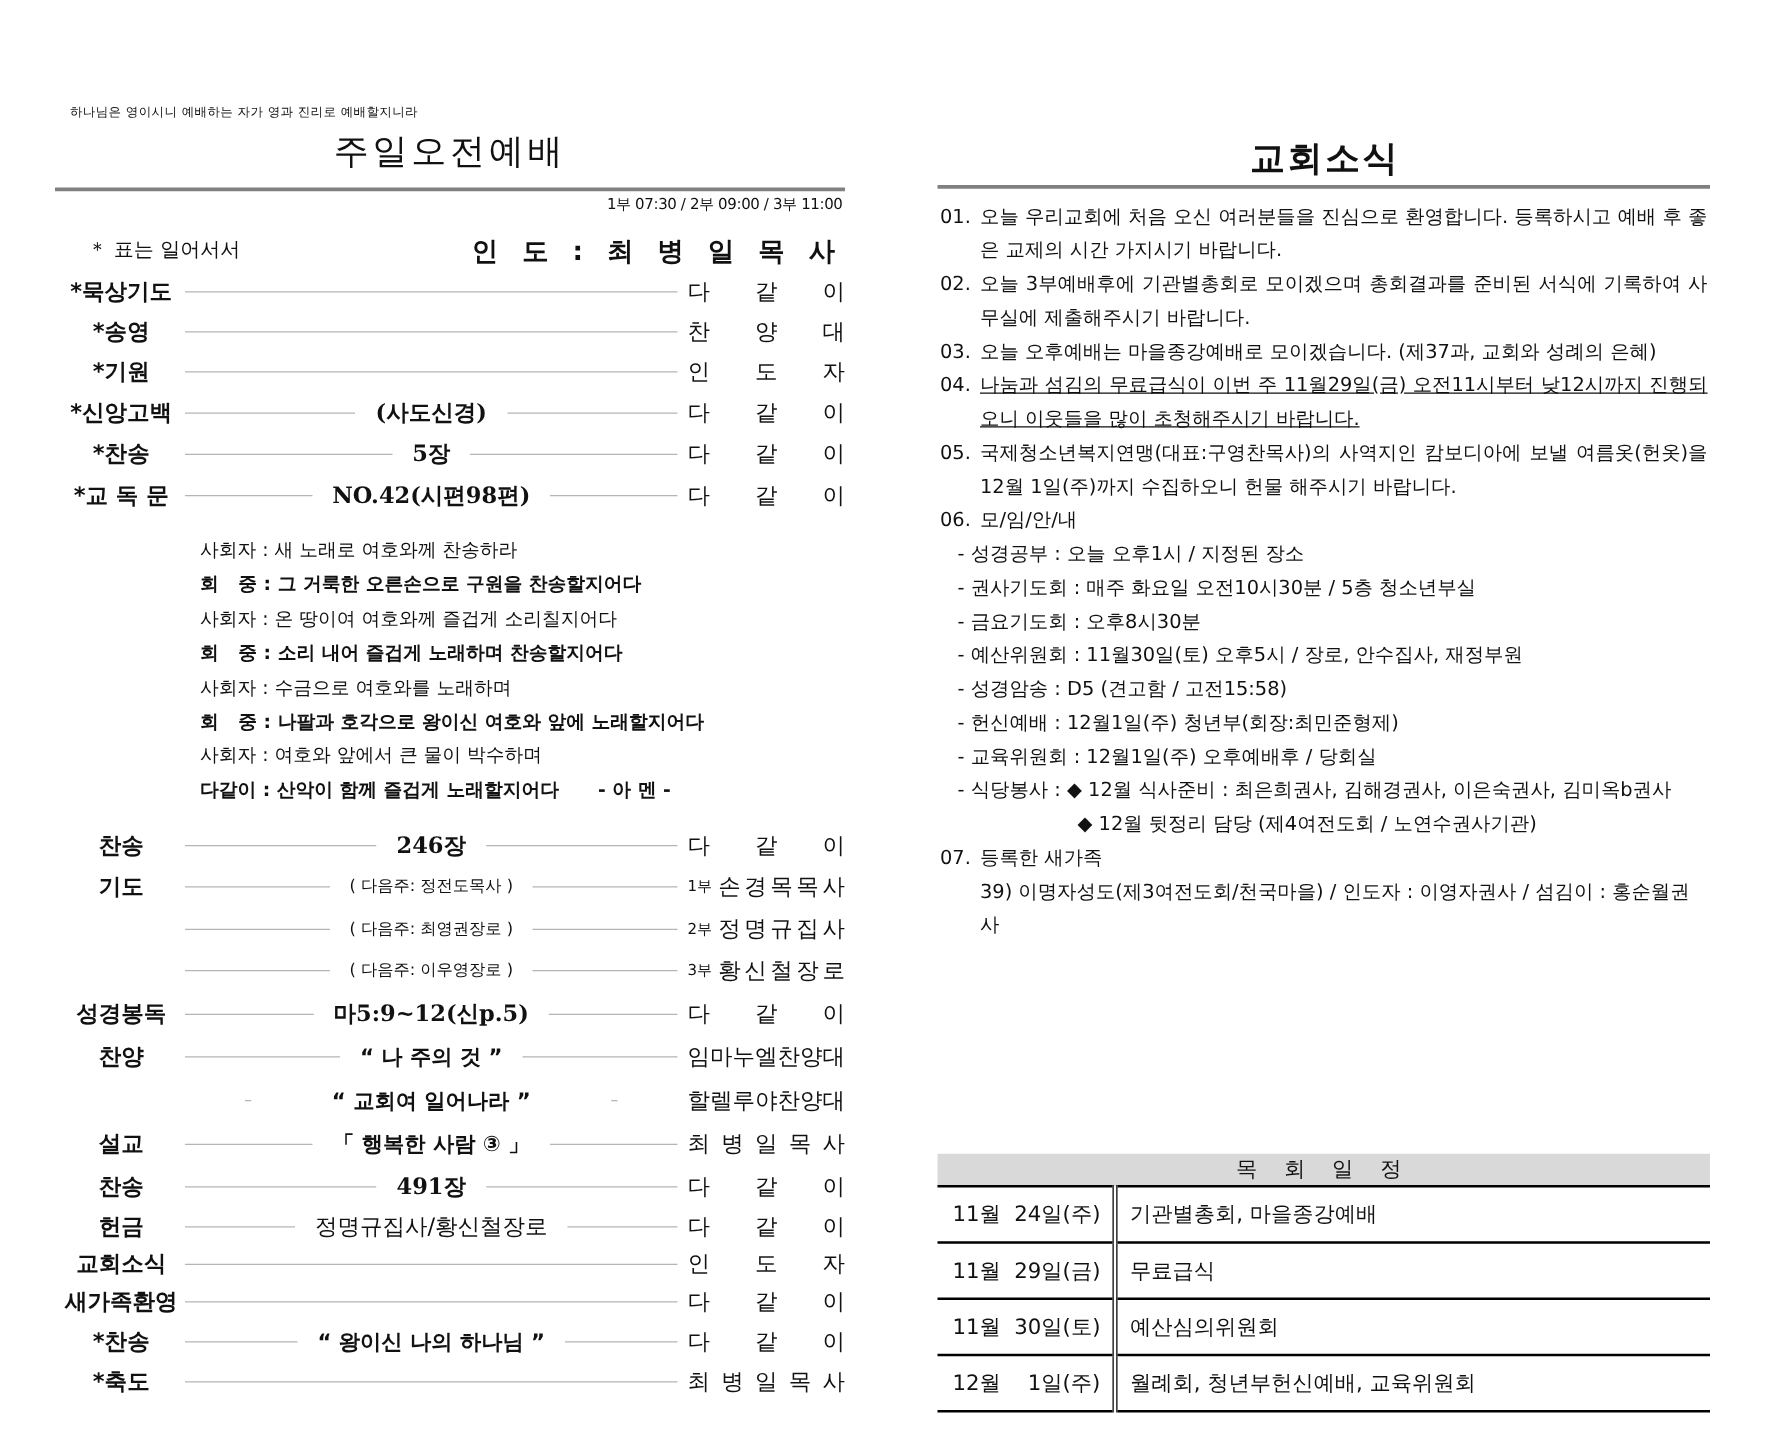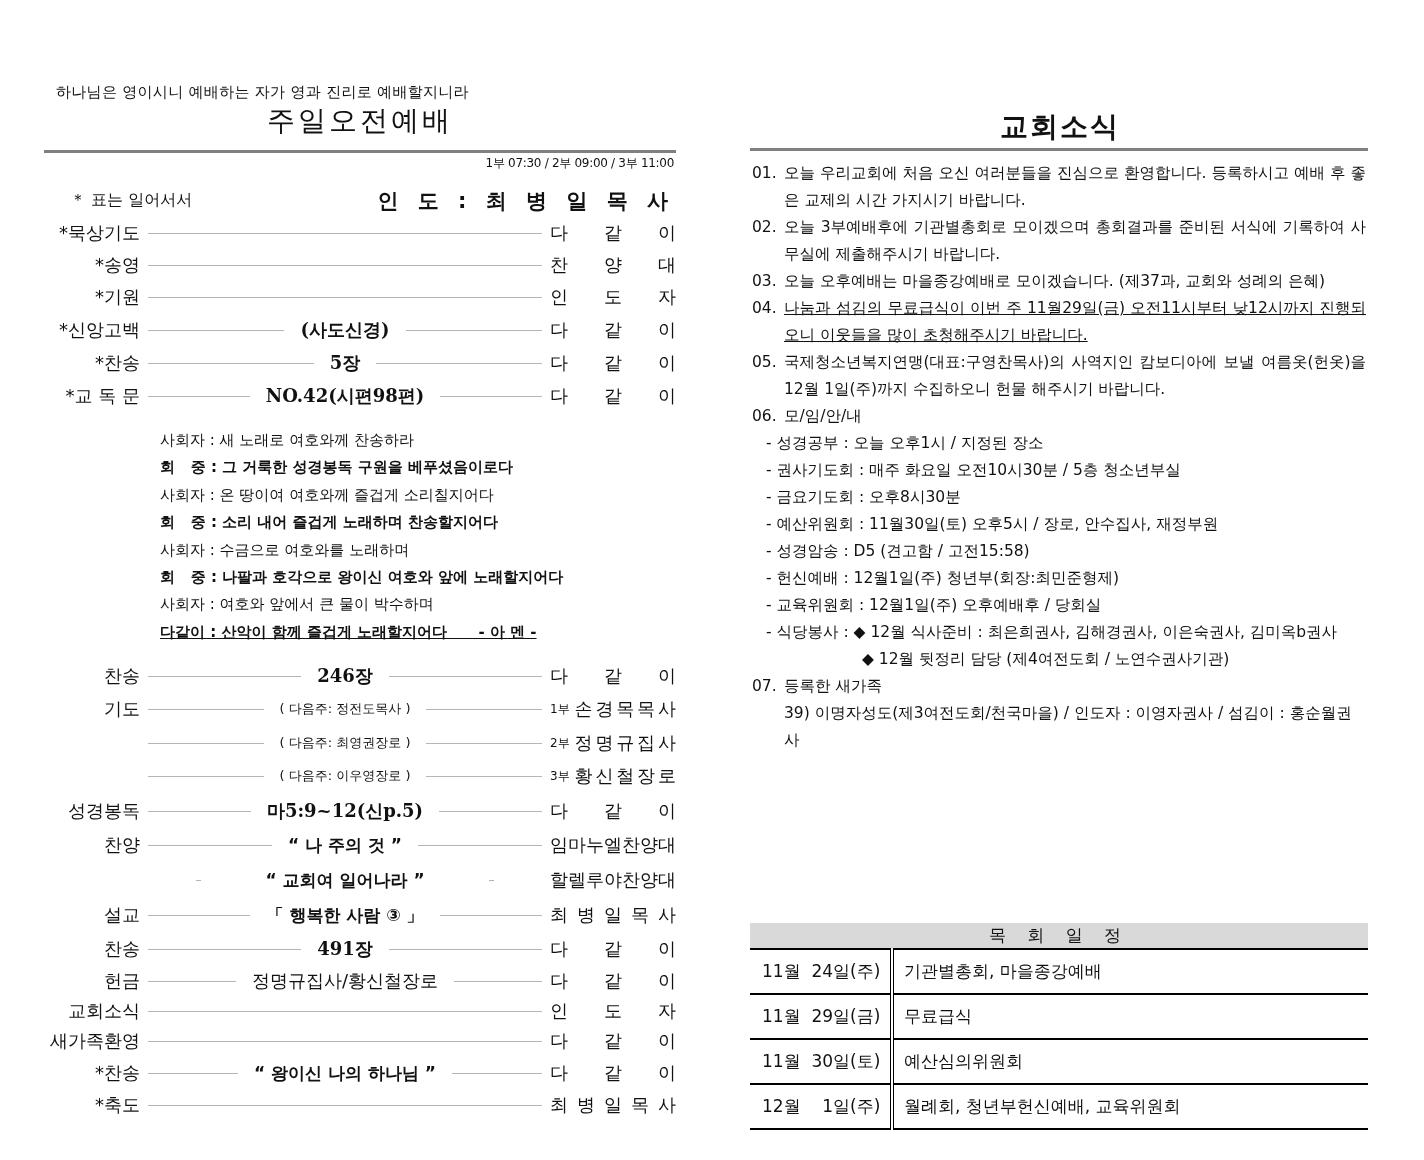--- a/index.html
+++ b/index.html
@@ -1,30 +1,30 @@
 <!DOCTYPE html>
 <html><head>
 <meta charset="utf-8">
 <style>
   html, body { margin:0; padding:0; background:#fff; }
   body { width:1424px; height:1160px; position:relative; overflow:hidden;
          font-family:"DejaVu Sans", sans-serif; color:#111; }
   .abs { position:absolute; }
-  .motto { left:56px; top:83px; font-size:15px; letter-spacing:0.3px; }
+  .motto { left:56px; top:83px; font-size:10px; letter-spacing:0.3px; }
   .ltitle { left:44px; width:632px; top:102px; text-align:center; font-size:28px; letter-spacing:3px; }
   .lrule { left:44px; top:150px; width:632px; height:3px; background:#808080; }
   .times { right:750px; top:155px; font-size:12px; letter-spacing:-0.3px;margin-left:40px; }
   .rtitle { left:750px; width:620px; top:108px; text-align:center; font-size:28px; letter-spacing:2px; font-family:"DejaVu Serif", serif; font-weight:bold; }
   .rrule { left:750px; top:148px; width:618px; height:3px; background:#808080; }
 
   .note { left:70px; top:190px; font-size:16px; }
   .leader { right:750px; top:187px; font-size:21px; font-weight:bold; letter-spacing:6px; }
 
   .row { position:absolute; left:54px; width:622px; height:30px; display:flex; align-items:center; font-size:18px; }
-  .row .lab { width:86px; display:flex; justify-content:flex-end; white-space:nowrap; }
+  .row .lab { width:86px; display:flex; justify-content:center; white-space:nowrap;font-weight:bold; }
   .row .line { flex:1; height:1px; background:#b5b5b5; margin:0 8px; }
   .row .mid { font-family:"DejaVu Serif", serif; font-weight:bold; font-size:18px; white-space:nowrap; padding:0 8px; }
   .row .mid.plain { font-family:"DejaVu Sans", sans-serif; font-weight:normal; font-size:13px; }
   .row .mid.sans { font-family:"DejaVu Sans", sans-serif; font-weight:normal; font-size:18px; }
   .row .mid.sansb { font-family:"DejaVu Sans", sans-serif; font-weight:bold; font-size:17px; }
   .row .who { width:126px; display:flex; justify-content:space-between; white-space:nowrap; }
   .row .who .pre { font-size:12px; margin-right:2px; align-self:center; }
   .row .who span { display:inline-block; }
 
   .resp { left:160px; font-size:15px; height:27px; line-height:27px; white-space:nowrap; }
@@ -127,27 +127,27 @@
       <div class="line"></div>
       <div class="who">
         <span>다</span>
         <span>같</span>
         <span>이</span>
       </div>
     </div>
   </div>
 <div id="resp">
     <div class="abs resp" style="top: 427px; white-space: pre;">사회자 : 새 노래로 여호와께 찬송하라</div>
-    <div class="abs resp b" style="top: 454.4px; white-space: pre;">회   중 : 그 거룩한 성경봉독 구원을 베푸셨음이로다</div>
+    <div class="abs resp b" style="top: 454.4px; white-space: pre;">회   중 : 그 거룩한 오른손으로 구원을 찬송할지어다</div>
     <div class="abs resp" style="top: 481.8px; white-space: pre;">사회자 : 온 땅이여 여호와께 즐겁게 소리칠지어다</div>
     <div class="abs resp b" style="top: 509.2px; white-space: pre;">회   중 : 소리 내어 즐겁게 노래하며 찬송할지어다</div>
     <div class="abs resp" style="top: 536.6px; white-space: pre;">사회자 : 수금으로 여호와를 노래하며</div>
     <div class="abs resp b" style="top: 564px; white-space: pre;">회   중 : 나팔과 호각으로 왕이신 여호와 앞에 노래할지어다</div>
     <div class="abs resp" style="top: 591.4px; white-space: pre;">사회자 : 여호와 앞에서 큰 물이 박수하며</div>
-    <div class="abs resp b" style="top: 618.8px; white-space: pre; text-decoration: underline;">다같이 : 산악이 함께 즐겁게 노래할지어다      - 아 멘 -</div>
+    <div class="abs resp b" style="top: 618.8px; white-space: pre;">다같이 : 산악이 함께 즐겁게 노래할지어다      - 아 멘 -</div>
   </div>
 <div id="order2">
     <div class="row" style="top: 661px;">
       <div class="lab">
         <span>찬</span>
         <span>송</span>
       </div>
       <div class="line"></div>
       <div class="mid">246장</div>
       <div class="line"></div>

